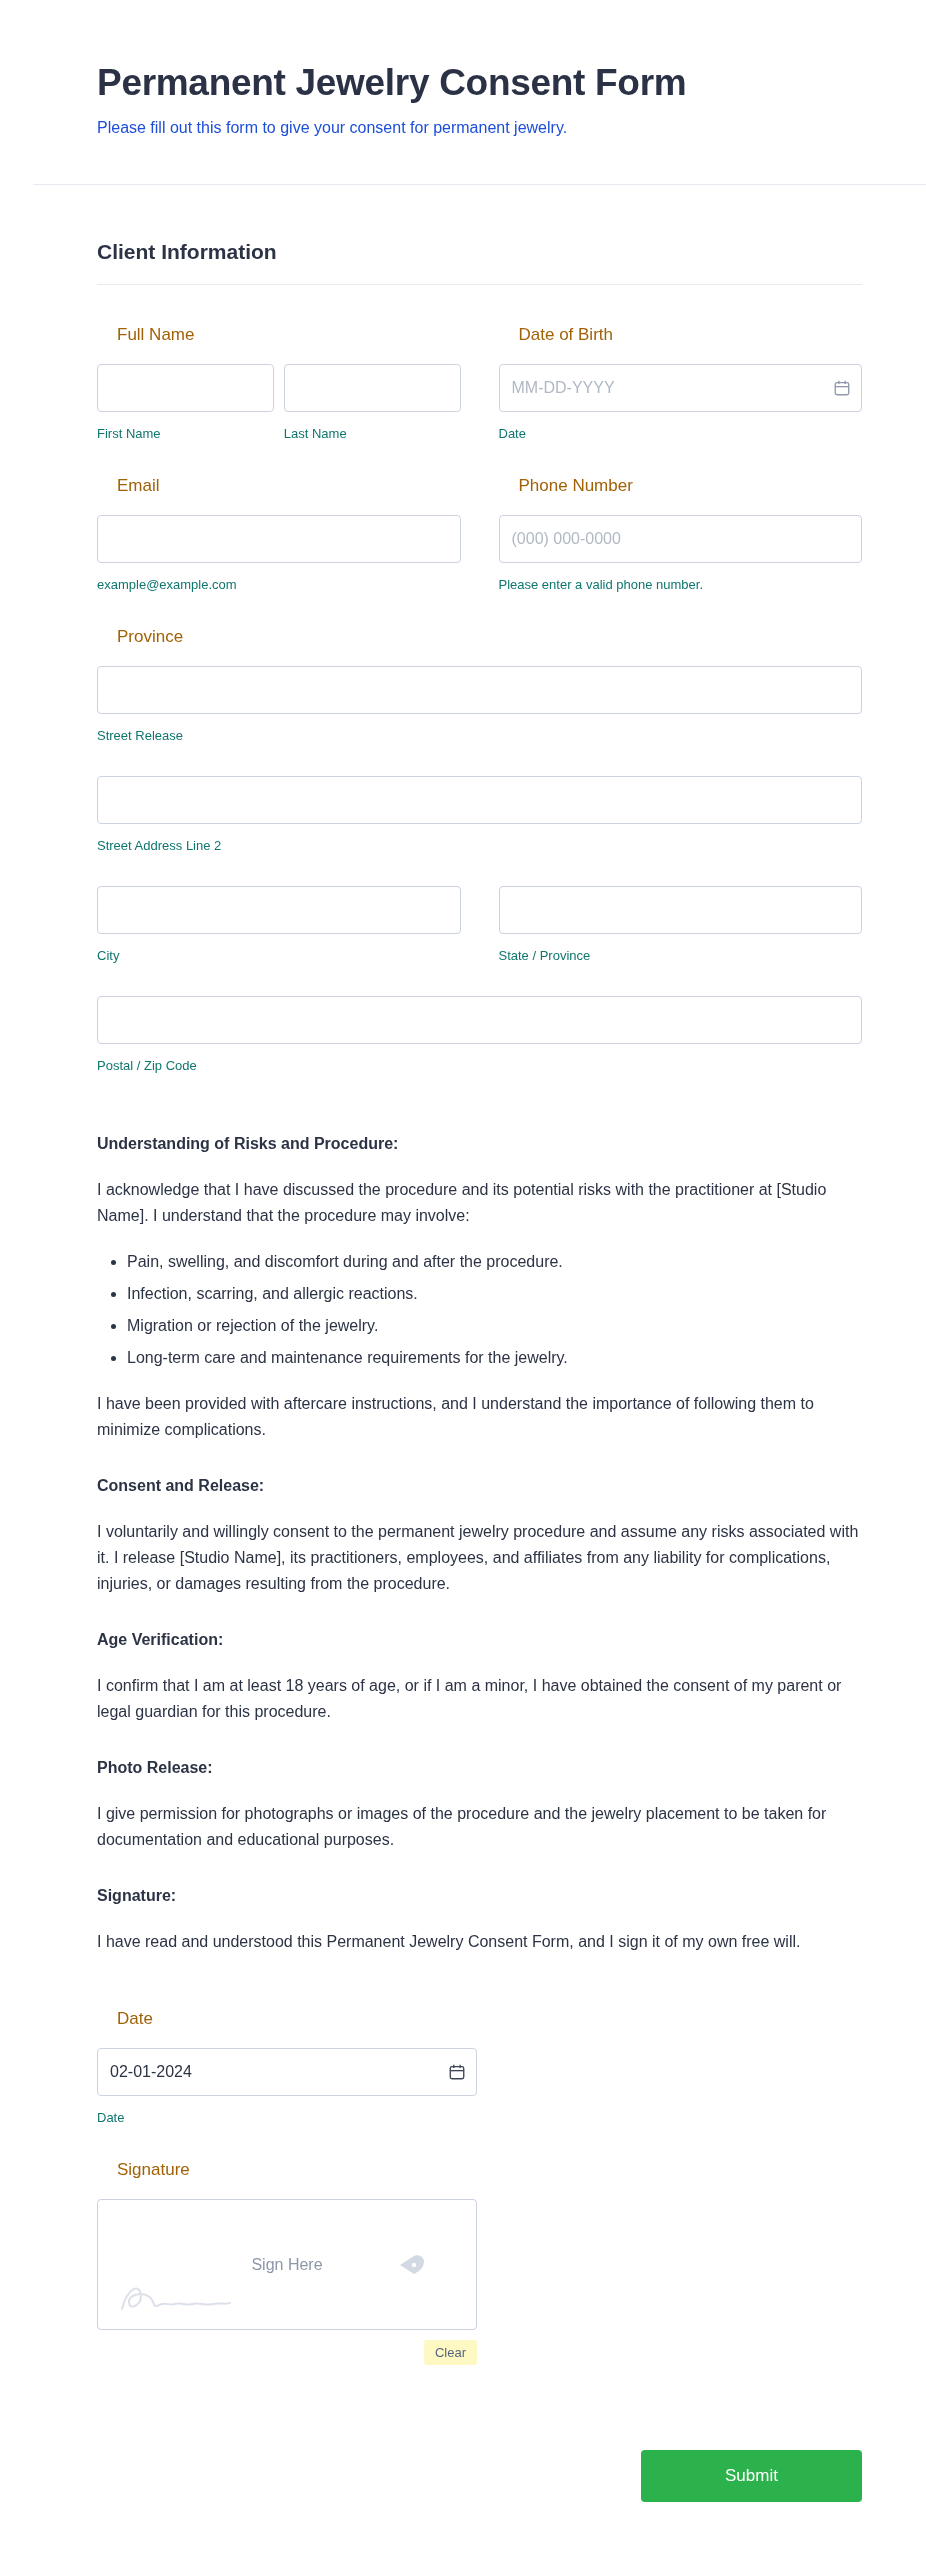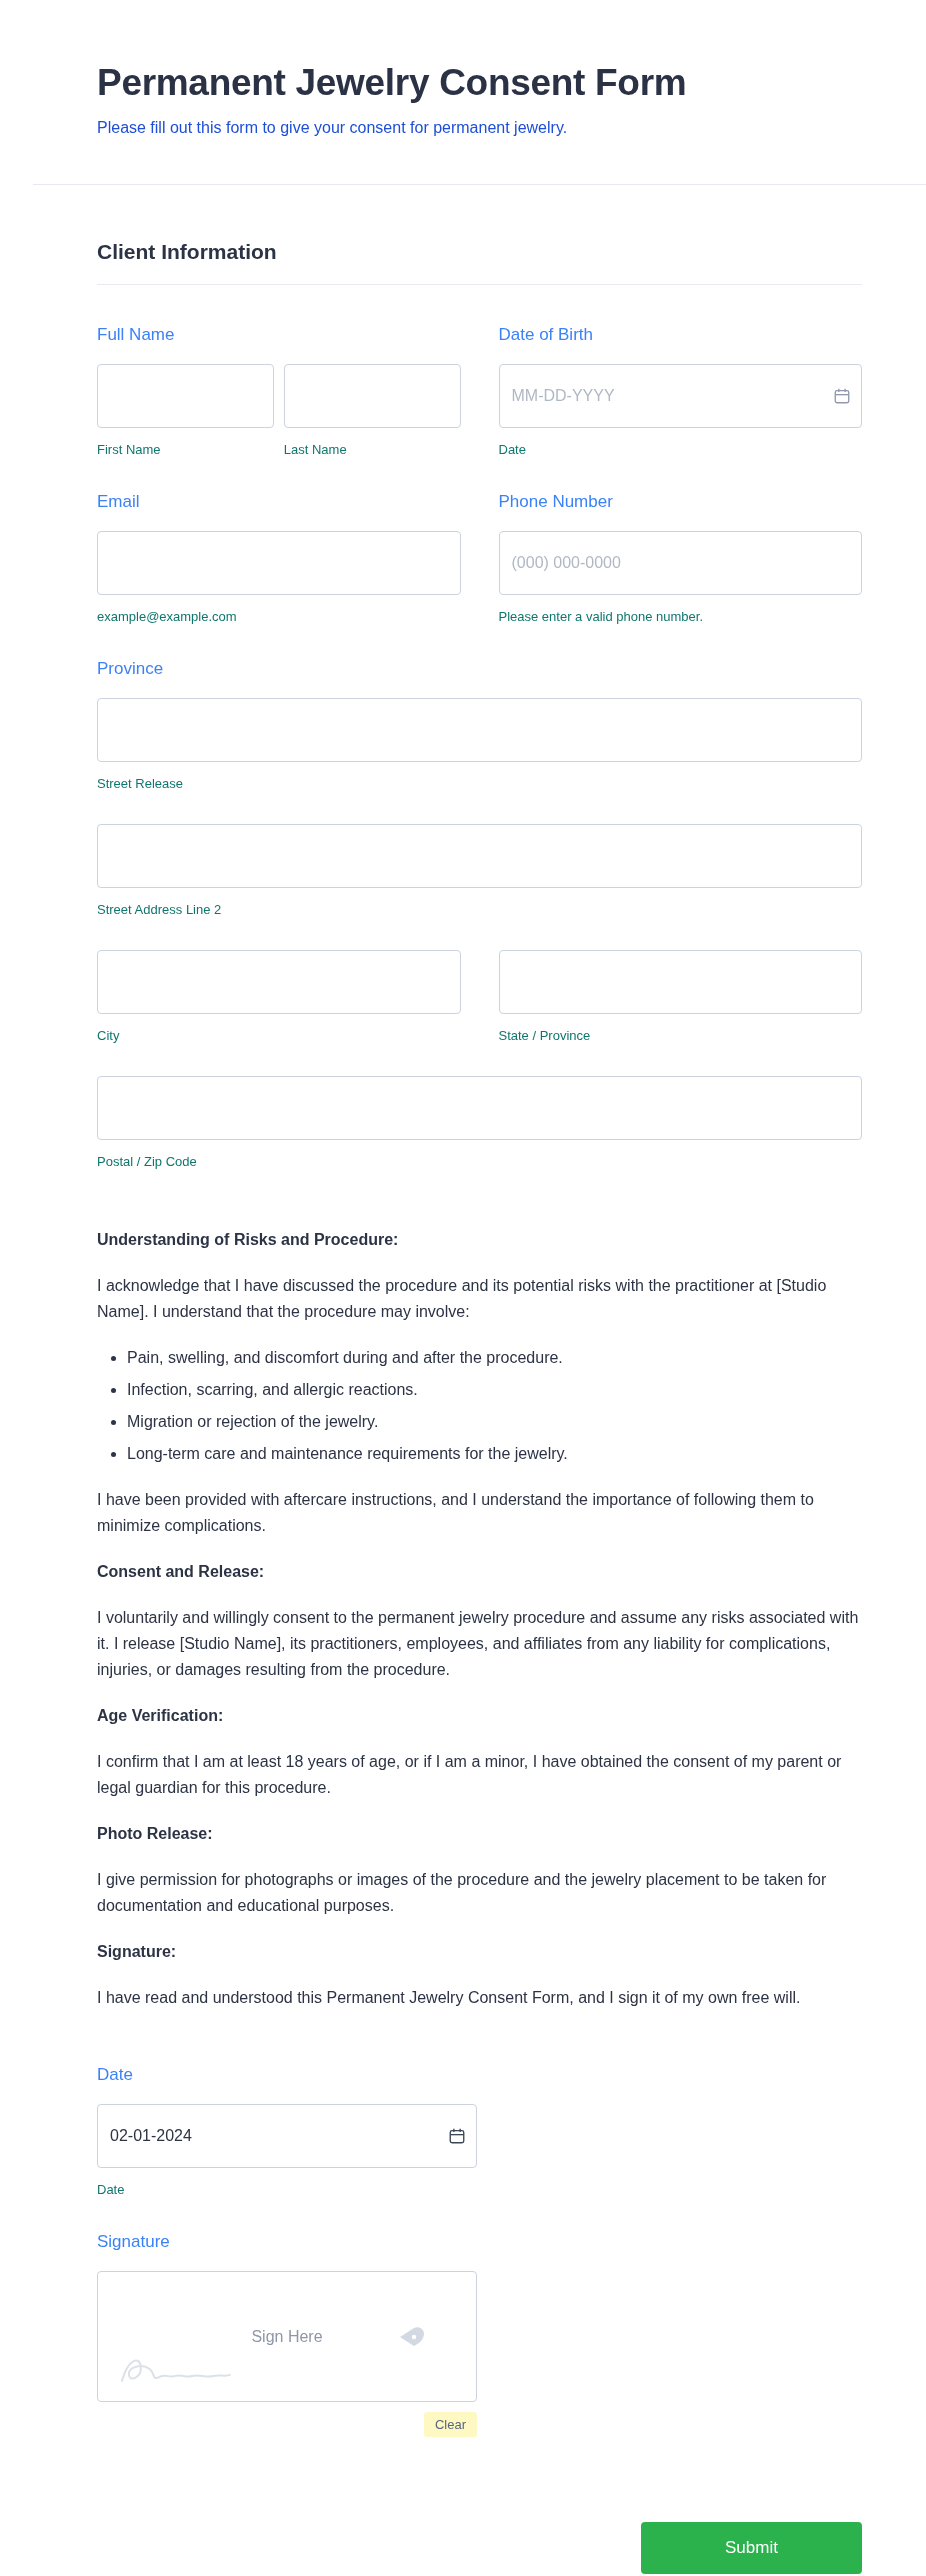--- a/index.html
+++ b/index.html
@@ -17,41 +17,41 @@
 
   
   .form-body { padding:52px 64px 0; }
   .section-title { font-size:21px; line-height:29px; font-weight:600; color:#2c3345; padding-bottom:18px; }
   .section-rule { border:none; border-top:1px solid #e6e9ef; margin:0 0 39px; }
 
   .grid2 { display:grid; grid-template-columns:1fr 1fr; column-gap:38px; }
   .name-grid { display:grid; grid-template-columns:1fr 1fr; column-gap:10px; }
 
   .field { margin-bottom:33px; }
-  .field-label { font-size:17px; line-height:22px; font-weight:500; color:#3b82f6; margin-bottom:18px; }
+  .field-label { font-size:17px; line-height:22px; font-weight:500; color:#a16207; margin-bottom:18px;margin-left:20px; }
   .input {
-    width:100%; height:64px; background:#fff;
+    width:100%; height:48px; background:#fff;
     border:1px solid #ccd3de; border-radius:4px;
     padding:0 12px; font-size:16px; color:#2c3345;
     font-family:inherit; outline:none;
   }
   .input::placeholder { color:#b0b8c4; }
   .sublabel { font-size:13px; line-height:17px; color:#0f766e; margin-top:13px; }
 
   .input-wrap { position:relative; }
   .input-wrap .input { padding-right:40px; }
   .cal-icon { position:absolute; right:11px; top:50%; transform:translateY(-50%); display:flex; cursor:pointer; }
 
   .addr-row { margin-bottom:32px; }
   .addr-row:last-child { margin-bottom:0; }
 
   
   .consent { margin-top:57px; margin-bottom:0; font-size:16px; color:#2c3345; }
   .consent p, .consent ul { line-height:26px; margin-bottom:20px; }
-  .consent .bold-head { font-weight:700; }
+  .consent .bold-head { font-weight:700; margin-top:30px; }
   .consent .bold-head:first-child { margin-top:0; }
   .consent ul { padding-left:30px; }
   .consent li { margin-bottom:6px; }
   .consent li:last-child { margin-bottom:0; }
 
   
   .bottom-section { margin-top:53px; }
   .half { width:380px; }
 
   .sig-pad {

